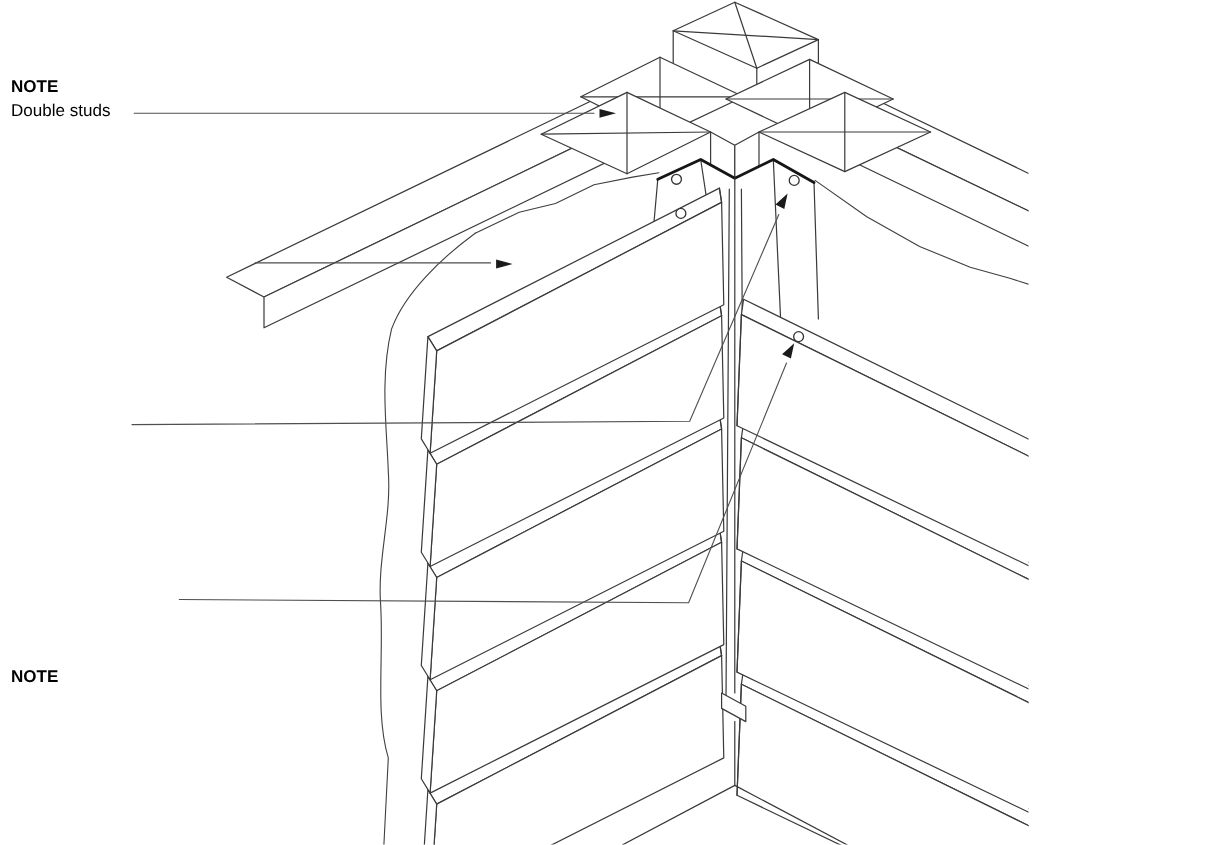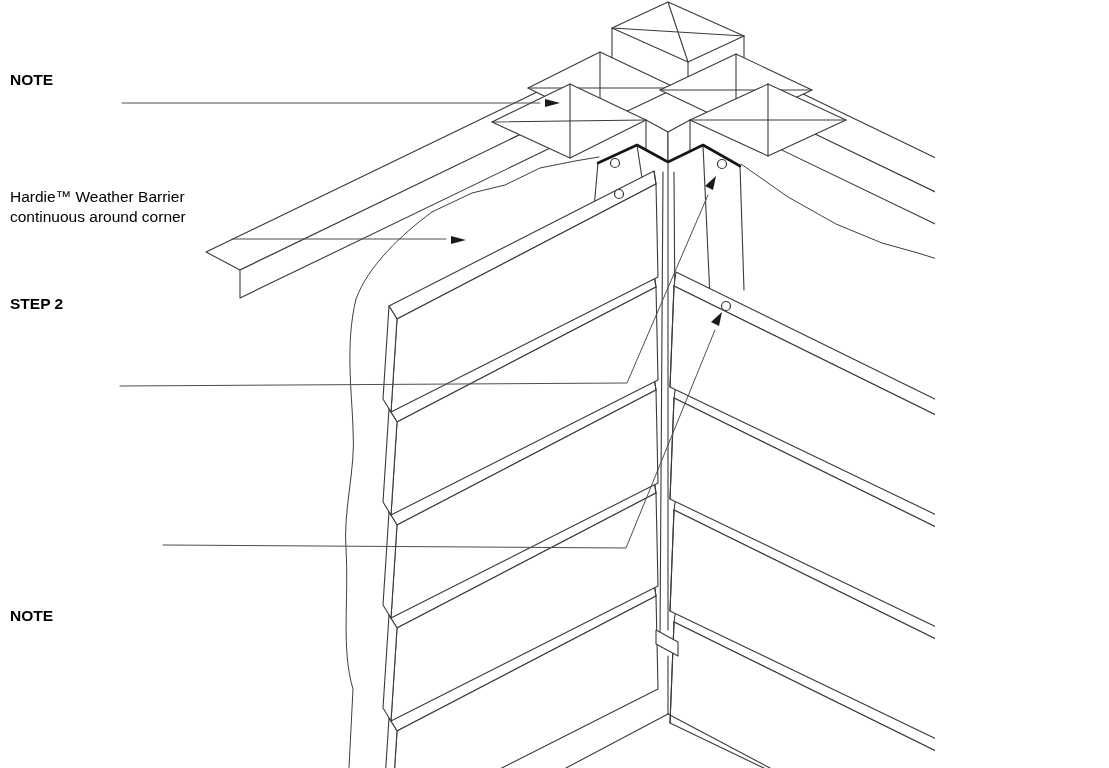--- a/index.html
+++ b/index.html
@@ -190,29 +190,27 @@
       </g>
       <g>
         <polyline points="163,545 626,548 715,330"></polyline>
         <polygon points="722,312 719,326 711,322" fill="#1a1a1a" stroke="none"></polygon>
       </g>
     </g>
   </svg>
 
   <div class="annotation ann-note1">
     <p class="ann-title">NOTE</p>
+    <p class="ann-body">Double studs</p>
   </div>
 
   <div class="annotation ann-step1">
-    <p class="ann-body">Hardie™ Weather Barrier
-continuous around corner</p>
   </div>
 
   <div class="annotation ann-step2">
-    <p class="ann-title">STEP 2</p>
   </div>
 
   <div class="annotation ann-step3">
   </div>
 
   <div class="annotation ann-note2">
     <p class="ann-title">NOTE</p>
   </div>
 
 </div>

